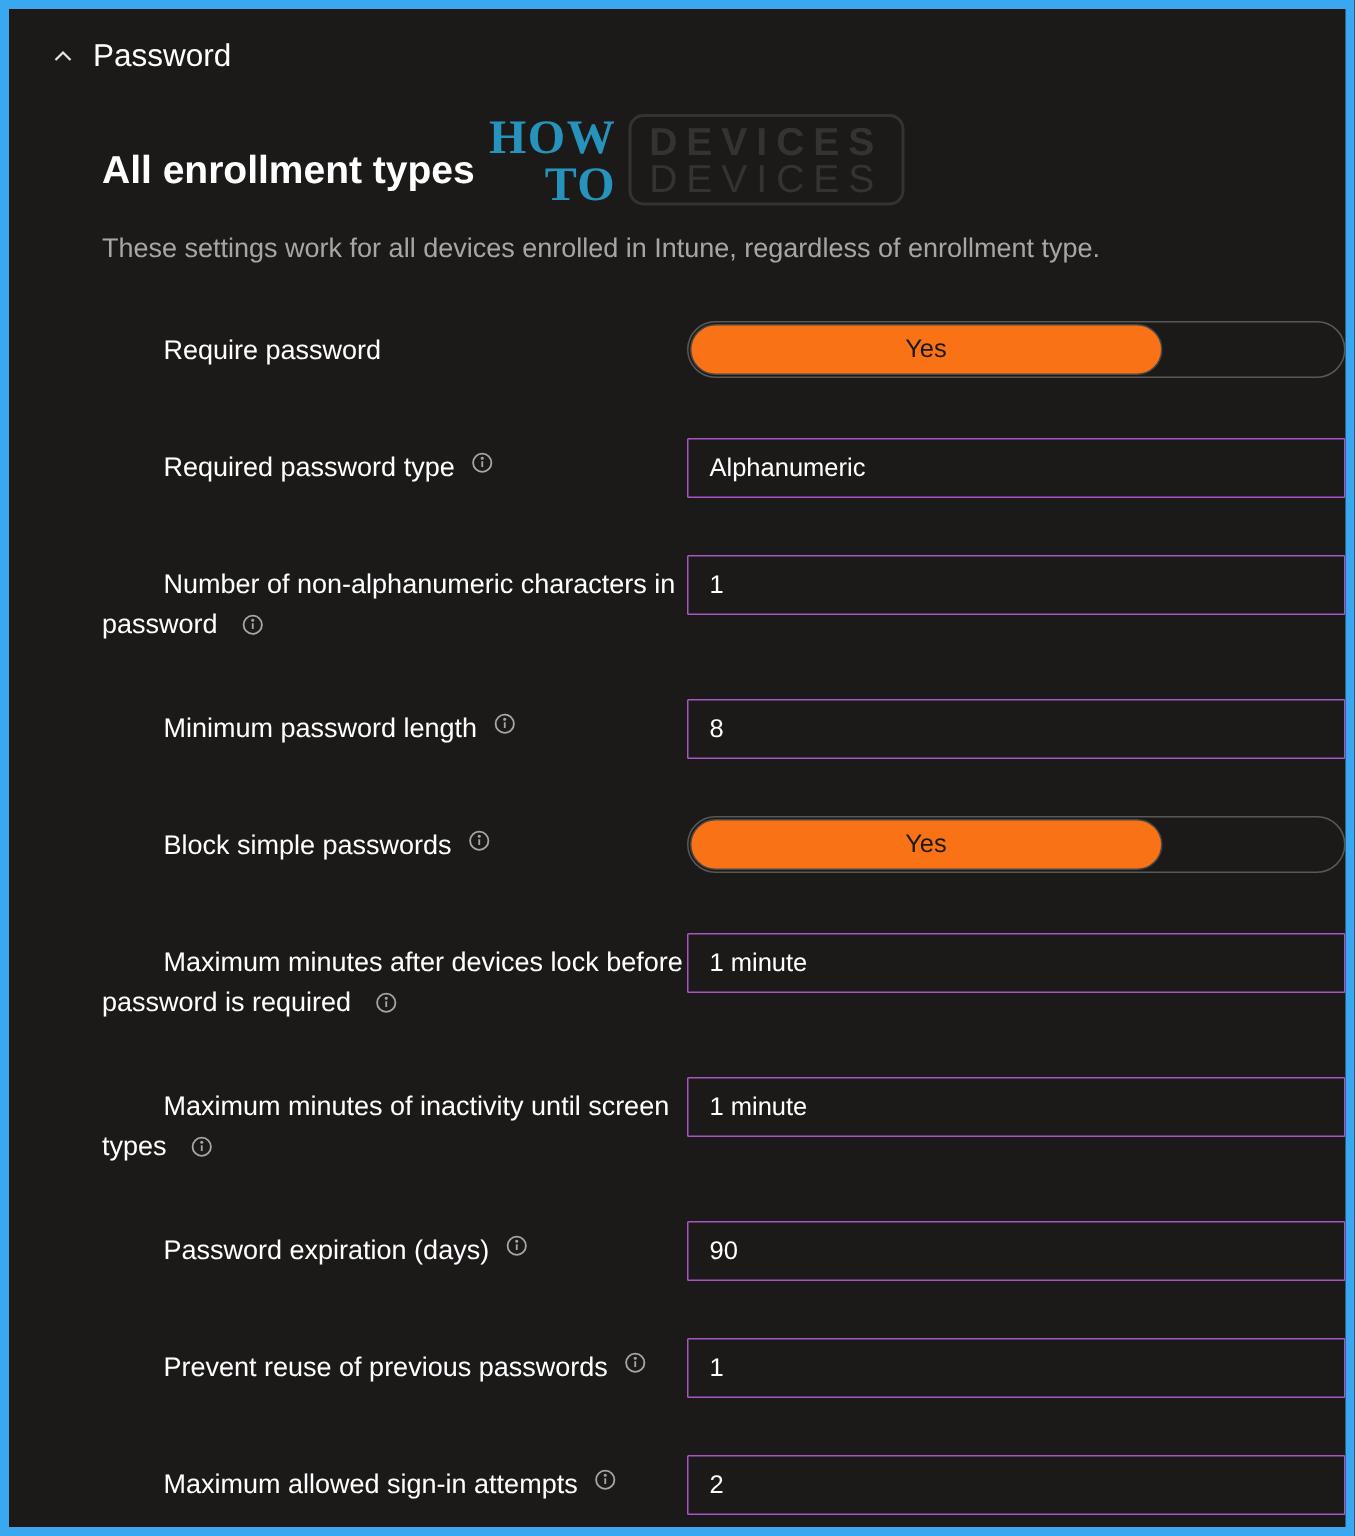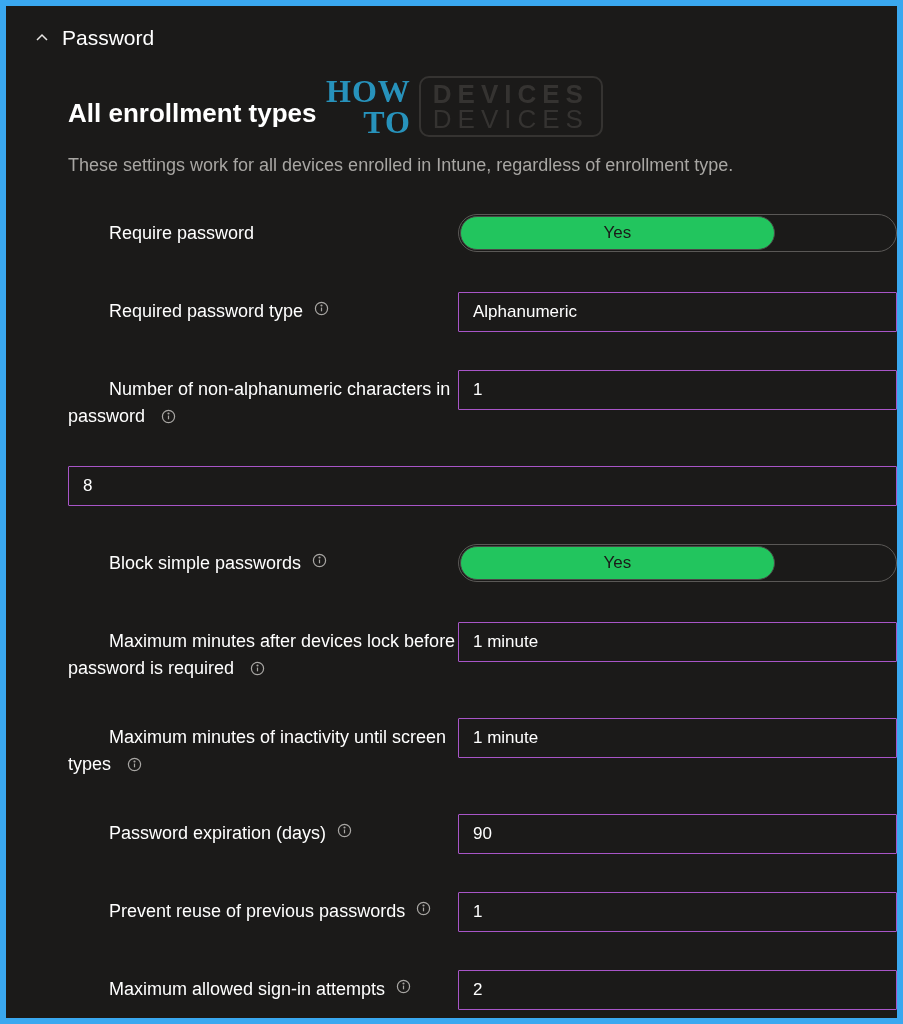--- a/index.html
+++ b/index.html
@@ -119,21 +119,21 @@
       flex: 1;
       display: flex;
       align-items: center;
       justify-content: center;
       font-size: 17px;
       cursor: pointer;
       color: #e8e6e3;
       border-radius: 19px;
     }
     .toggle-option.active {
-      background: #22c55e;
+      background: #f97316;
       color: #1b1a19;
       font-weight: 400;
       border: 1px solid #4a4846;
       margin: 1px;
       flex: 0 0 72%;
     }
     .toggle-option:not(.active) {
       flex: 1;
     }
     .dropdown {
@@ -282,20 +282,30 @@
         </span>
       </div>
       <div class="setting-control">
         <div class="dropdown">
           <span>1</span>
         </div>
       </div>
     </div>
 
     <div class="setting-row">
+      <div class="setting-label">
+        <span class="label-text">Minimum password length</span>
+        <span class="info-icon">
+          <svg viewBox="0 0 16 16" width="15" height="15">
+              <circle cx="8" cy="8" r="6.5"></circle>
+              <line x1="8" y1="7" x2="8" y2="11"></line>
+              <circle cx="8" cy="4.8" r="0.5" fill="#a8a6a3"></circle>
+            </svg>
+        </span>
+      </div>
       <div class="setting-control">
         <div class="text-input">
           <span>8</span>
         </div>
       </div>
     </div>
 
     <div class="setting-row">
       <div class="setting-label">
         <span class="label-text">Block simple passwords</span>

